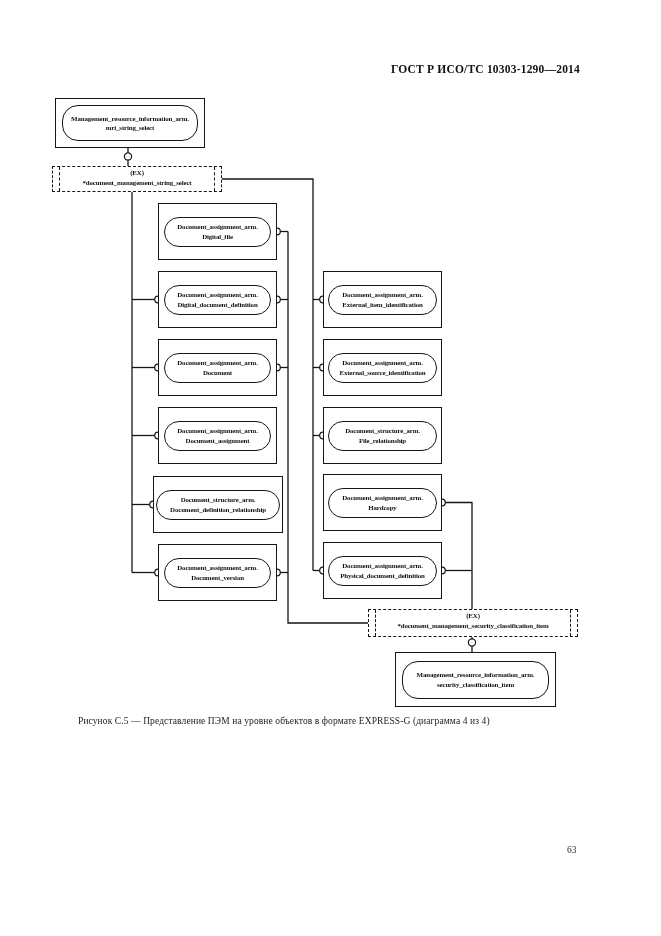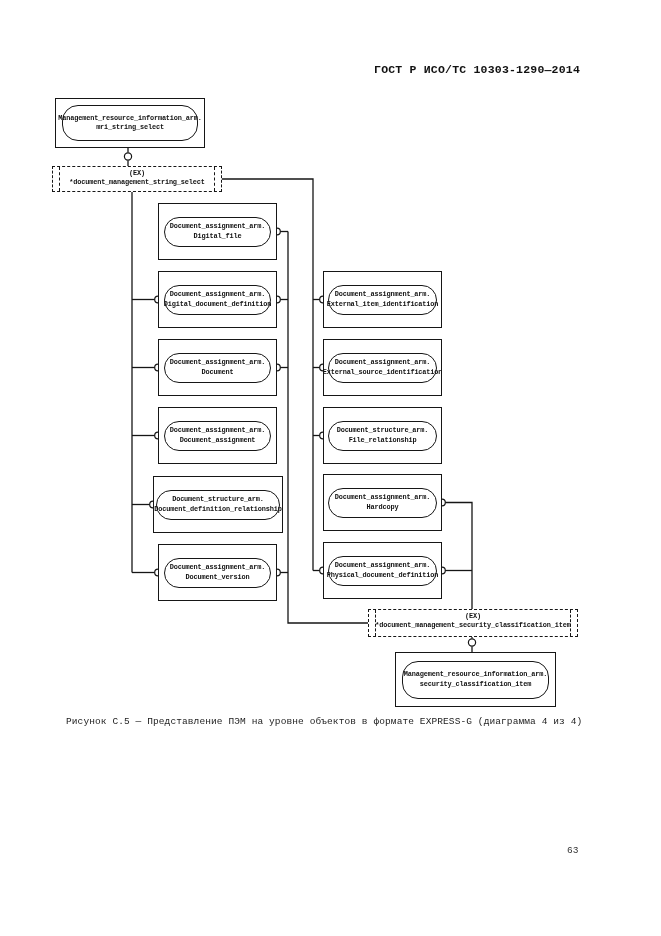--- a/index.html
+++ b/index.html
@@ -1,19 +1,19 @@
 <!DOCTYPE html>
 <html><head>
 <meta charset="utf-8">
 <style>
   html,body { margin:0; padding:0; background:#e8e8e8; }
   .page {
     position:relative; width:661px; height:936px; margin:0 auto;
     background:#ffffff; overflow:hidden;
-    font-family:Liberation Mono, monospace; color:#111;
+    font-family:Liberation Serif, serif; color:#111;
   }
   .hdr {
     position:absolute; top:63px; right:81px;
     font-size:11.5px; font-weight:bold; letter-spacing:0.2px;
     white-space:nowrap;
   }
   .wires { position:absolute; left:0; top:0; pointer-events:none; }
 
   .entity {
     position:absolute; border:1.6px solid #161616; background:#fff;
@@ -31,21 +31,21 @@
     position:absolute; border:1.4px dashed #161616; background:#fff;
     box-sizing:border-box; text-align:center; font-weight:bold;
     font-size:6.9px; letter-spacing:-0.15px;
   }
   .rail { position:absolute; top:0; bottom:0; width:0; border-left:1.4px dashed #161616; }
   .rail-l { left:6px; } .rail-r { right:6px; }
   .sel-tag  { margin-top:2px; line-height:1.3; }
   .sel-name { line-height:1.4; white-space:nowrap; }
 
   .caption {
-    position:absolute; left:66px; top:716px;
+    position:absolute; left:78px; top:716px;
     font-size:9.5px; letter-spacing:0.1px; white-space:nowrap; color:#1c1c1c;text-align:right;
   }
   .pagenum {
     position:absolute; left:567px; top:845px;
     font-size:9.5px; color:#333;
   }
 </style>
 </head>
 <body>
 

